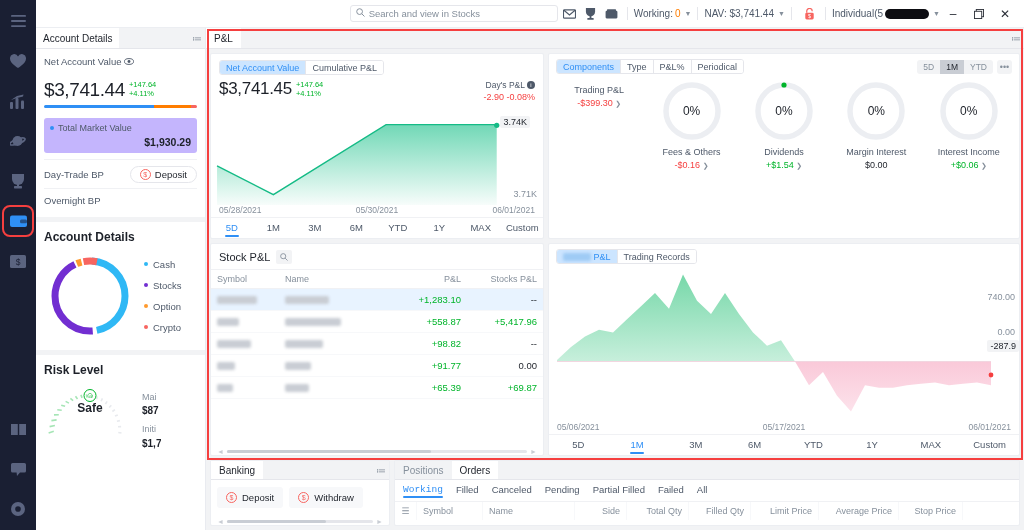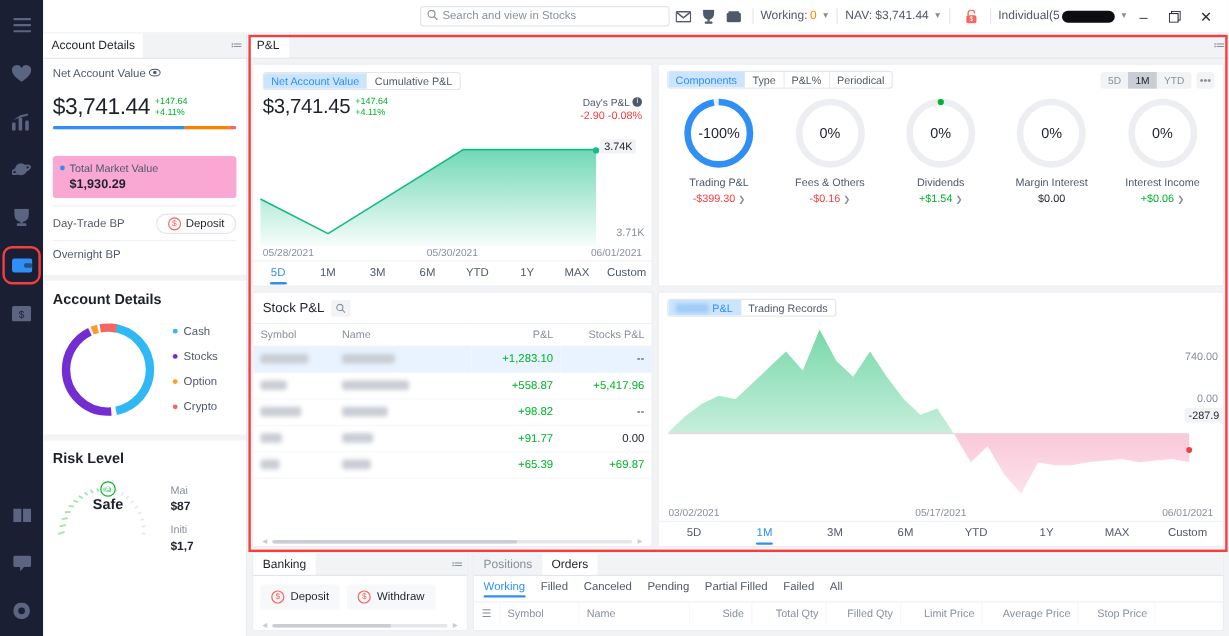--- a/index.html
+++ b/index.html
@@ -59,21 +59,21 @@
   .panel-tab { padding: 0 7px; display: flex; align-items: center; font-size: 10px; color: #1d2129; background: #fff; }
   .panel-tabbar .fill { flex: 1; }
   .panel-menu { width: 16px; display: flex; align-items: center; justify-content: center; color: #86909c; font-size: 10px; }
 
   .lp-section { padding: 7px 8px 6px 8px; }
   .lp-label { font-size: 9.5px; color: #4e5969; display: flex; align-items: center; gap: 3px; }
   .nav-row { display: flex; align-items: flex-end; gap: 4px; margin-top: 13px; }
   .nav-big { font-size: 19px; font-weight: 400; letter-spacing: -0.4px; color: #1d2129; line-height: 1.05; }
   .nav-delta { font-size: 7.5px; color: #00b42a; line-height: 1.12; padding-bottom: 2px; }
   .allocbar { height: 3px; border-radius: 2px; margin-top: 5px; display: flex; overflow: hidden; }
-  .mv-card { background: #f9a8d4; border-radius: 3px; padding: 5px 6px; margin-top: 22px; }
+  .mv-card { background: #c4b5fd; border-radius: 3px; padding: 5px 6px; margin-top: 10px; text-align: right; }
   .mv-title { font-size: 9px; color: #4e5969; display: flex; align-items: center; gap: 4px; }
   .dot { width: 4px; height: 4px; border-radius: 50%; display: inline-block; }
   .mv-val { font-size: 10.5px; font-weight: bold; color: #1d2129; margin-top: 3px; margin-left: 8px; }
   .bp-row { display: flex; align-items: center; justify-content: space-between; font-size: 9.5px; color: #4e5969; border-top: 1px solid #f0f1f4; padding: 6px 0 5px; }
   .pill-btn { display: flex; align-items: center; gap: 4px; border: 1px solid #e5e6eb; border-radius: 10px; padding: 2px 9px; font-size: 9.5px; color: #1d2129; }
   .circle-icon { width: 11px; height: 11px; border-radius: 50%; border: 1px solid #f76560; color: #f76560; font-size: 7px; display: flex; align-items: center; justify-content: center; }
   .lp-divider { height: 5px; background: #f2f3f5; }
   .lp-head { font-size: 12px; font-weight: bold; color: #1d2129; padding: 8px 8px 4px; }
 
   .donut-wrap { display: flex; align-items: center; padding: 2px 8px 8px; gap: 8px; }
@@ -165,21 +165,21 @@
   .bpanel { background: #fff; border: 1px solid #eceef2; border-radius: 2px; display: flex; flex-direction: column; min-width: 0; }
   .bpanel.banking { width: 180px; flex: 0 0 180px; }
   .bpanel.orders { flex: 1; }
   .btabbar { height: 19px; display: flex; align-items: stretch; background: #f2f3f5; border-bottom: 1px solid #e5e6eb; }
   .btab { padding: 0 8px; display: flex; align-items: center; font-size: 10px; color: #86909c; }
   .btab.on { background: #fff; color: #1d2129; }
   .btabbar .fill { flex: 1; }
   .bank-actions { display: flex; gap: 6px; padding: 7px 6px 4px; }
   .bank-btn { background: #f7f8fa; border-radius: 3px; padding: 5px 9px; display: flex; align-items: center; gap: 5px; font-size: 9.5px; color: #1d2129; white-space: nowrap; }
   .subtabs { display: flex; gap: 13px; padding: 4px 8px 0; font-size: 9.5px; color: #4e5969; }
-  .subtabs .on { color: #2f8ff5; position: relative; }
+  .subtabs .on { color: #2f8ff5; position: relative; font-family: Liberation Mono, monospace; }
   .subtabs .on::after { content: ""; position: absolute; left: 0; right: 0; bottom: -3px; height: 2px; background: #2f8ff5; border-radius: 1px; }
   .ocols { display: flex; margin-top: 6px; border-top: 1px solid #f0f1f4; }
   .ocols > div { font-size: 9px; color: #86909c; padding: 4px 6px; text-align: right; border-right: 1px solid #f7f8fa; white-space: nowrap; }
   .ocols > div.menu { width: 22px; text-align: center; color: #86909c; }
   .ocols > div.l { text-align: left; }
 </style>
 </head>
 <body>
 
 <div class="app">
@@ -601,27 +601,20 @@
                     <div>5D</div>
                     <div class="on">1M</div>
                     <div>YTD</div>
                   </div>
                   <div class="dots-btn">•••</div>
                 </div>
               </div>
 
               <div class="donuts">
                 <div class="donut-cell">
-                  <div class="donut-ring">
-                    <svg width="62" height="62" viewBox="0 0 62 62">
-                        <circle cx="31" cy="31" r="26" fill="none" stroke="#eceef2" stroke-width="5.5"></circle>
-                        <circle cx="31" cy="31" r="26" fill="none" stroke="#2f8ff5" stroke-width="5.5" stroke-dasharray="159 4" transform="rotate(-90 31 31)"></circle>
-                      </svg>
-                    <span class="pctc pct">-100%</span>
-                  </div>
                   <div class="nm">Trading P&amp;L</div>
                   <div class="amt neg"><span>-$399.30</span> <span class="chev">❯</span></div>
                 </div>
                 <div class="donut-cell">
                   <div class="donut-ring">
                     <svg width="62" height="62" viewBox="0 0 62 62">
                         <circle cx="31" cy="31" r="26" fill="none" stroke="#eceef2" stroke-width="5.5"></circle>
                       </svg>
                     <span class="pctc pct">0%</span>
                   </div>
@@ -690,21 +683,21 @@
                 </svg>
                 <svg style="position:absolute;left:0;top:0;width:100%;height:100%" viewBox="0 0 470 120">
                   <circle cx="442" cy="92" r="2.4" fill="#f53f3f"></circle>
                 </svg>
                 <span class="tag-plain" style="right:4px;top:28px">740.00</span>
                 <span class="tag-plain" style="right:4px;top:63px">0.00</span>
                 <span class="tag-3-74" style="right:0px;top:76px">-287.9</span>
               </div>
 
               <div class="axis-row">
-                <span>03/02/2021</span>
+                <span>05/06/2021</span>
                 <span>05/17/2021</span>
                 <span>06/01/2021</span>
               </div>
               <div class="range-row">
                 <div>5D</div>
                 <div class="on">1M</div>
                 <div>3M</div>
                 <div>6M</div>
                 <div>YTD</div>
                 <div>1Y</div>

